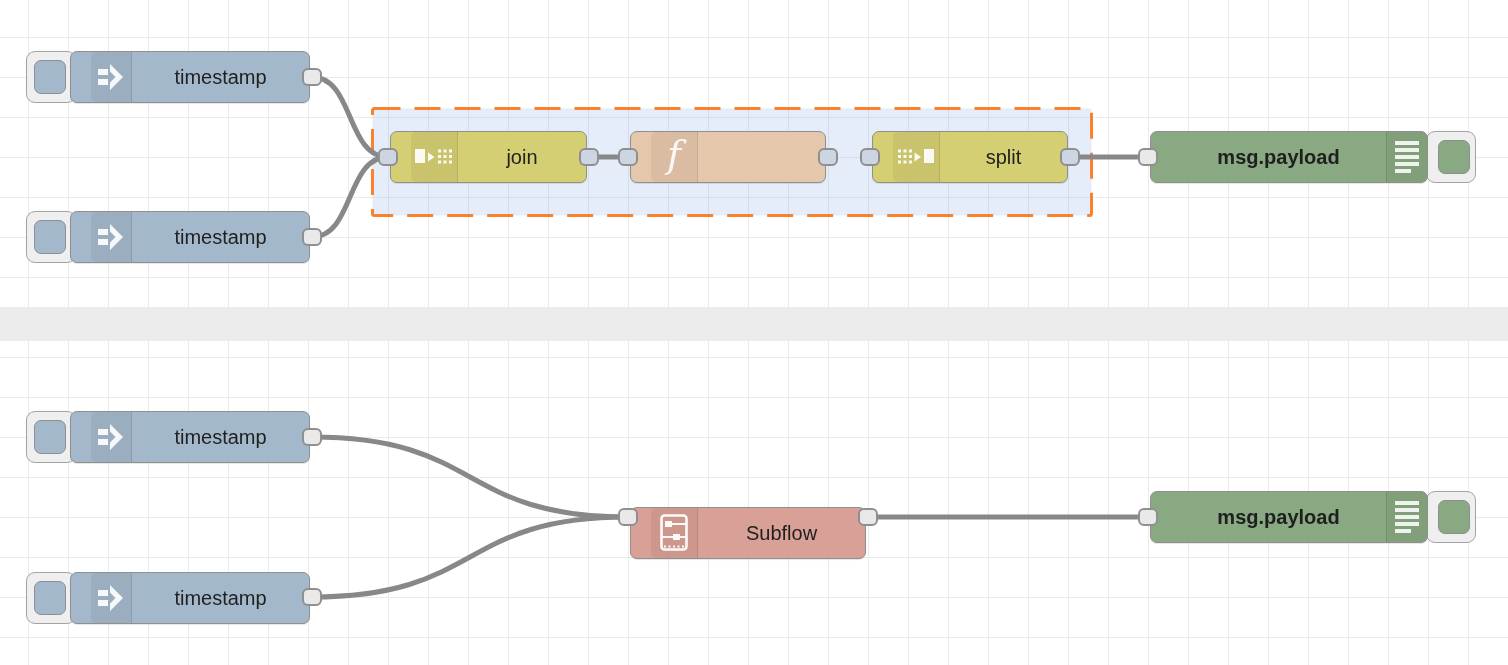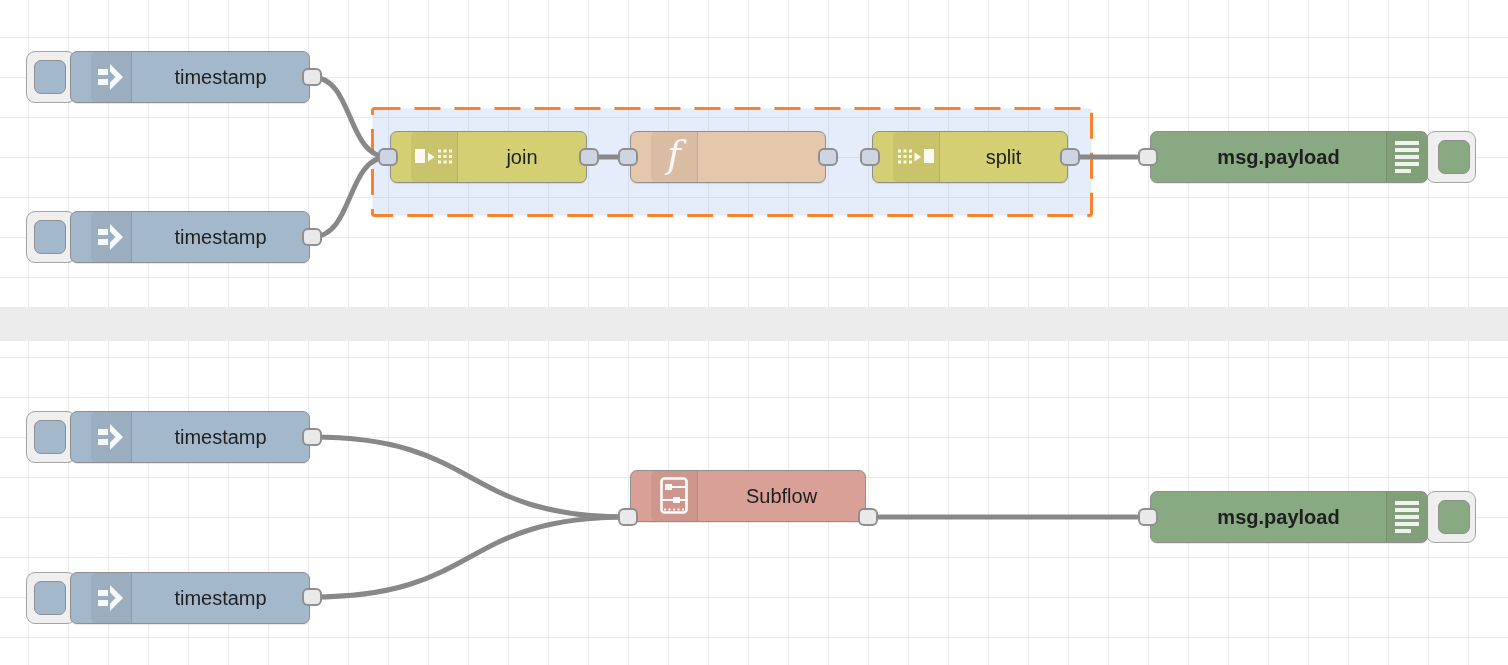--- a/index.html
+++ b/index.html
@@ -224,21 +224,21 @@
         <g fill="#ffffff" opacity="0.92">
           <rect x="2" y="10" width="10" height="6"></rect>
           <rect x="2" y="20" width="10" height="6"></rect>
           <path d="M14 5 L27 18 L14 31 L14 23.5 L19.5 18 L14 12.5 Z"></path>
         </g>
       </svg>
     </span>
     <span class="node-label">timestamp</span>
   </div>
 
-  <div class="node n-subflow" style="left:630px;top:470px;width:236px">
+  <div class="node n-subflow" style="left:630px;top:507px;width:236px">
     <span class="icon-strip strip-left wide">
       <svg class="icon-svg" width="30" height="40" viewBox="0 0 30 40">
         <g stroke="#ffffff" fill="none" opacity="0.95">
           <rect x="2.5" y="2.5" width="25" height="34" rx="3" stroke-width="2.6"></rect>
           <line x1="13" y1="11" x2="27" y2="11" stroke-width="2"></line>
           <line x1="3" y1="24" x2="14" y2="24" stroke-width="2"></line>
           <line x1="21" y1="24" x2="27" y2="24" stroke-width="2"></line>
           <line x1="5" y1="33.5" x2="25" y2="33.5" stroke-width="2" stroke-dasharray="2 2.5"></line>
         </g>
         <g fill="#ffffff" opacity="0.95">

